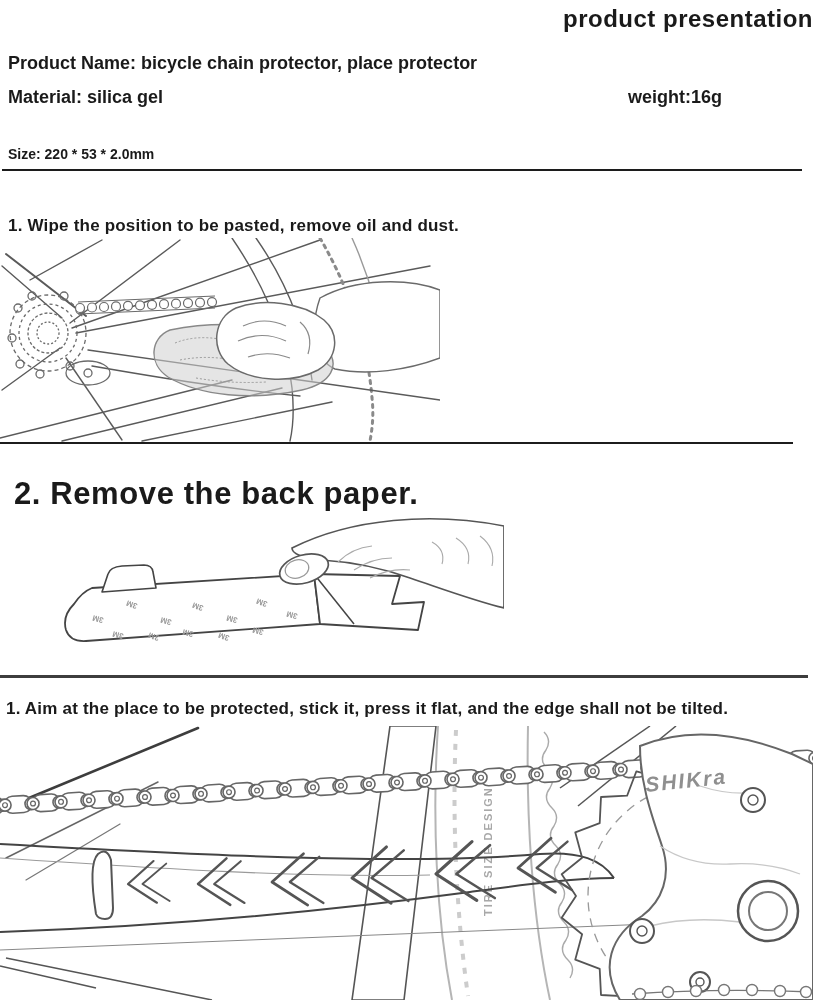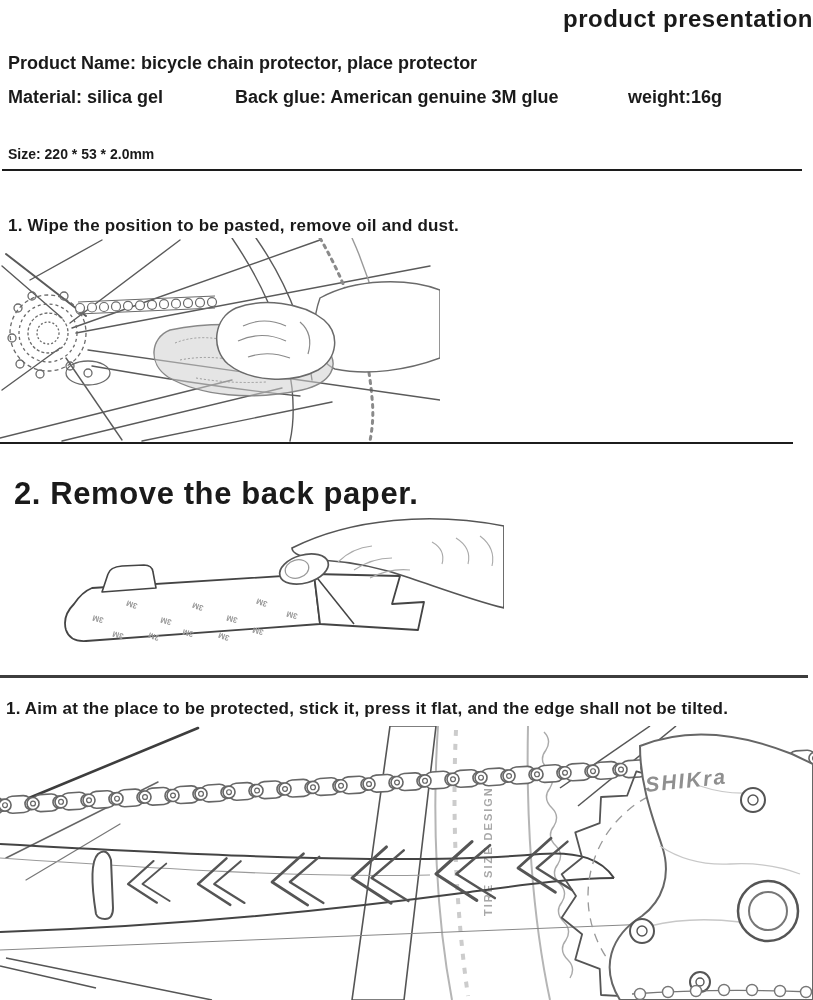--- a/index.html
+++ b/index.html
@@ -35,21 +35,20 @@
 </style>
 </head>
 <body>
 
 <h1 class="abs title">product presentation</h1>
 
 <div class="abs spec product-name">Product Name: bicycle chain protector, place protector</div>
 
 <div class="abs spec-row">
   <span class="spec material">Material: silica gel</span>
-  <span class="spec back-glue">Back glue: American genuine 3M glue</span>
   <span class="spec weight">weight:16g</span>
 </div>
 
 <div class="abs spec size">Size: 220 * 53 * 2.0mm</div>
 
 <div class="abs divider d1"></div>
 
 <div class="abs step-label s1">1. Wipe the position to be pasted, remove oil and dust.</div>
 
 <svg class="abs illus1" width="440" height="204" viewBox="0 0 440 204">

